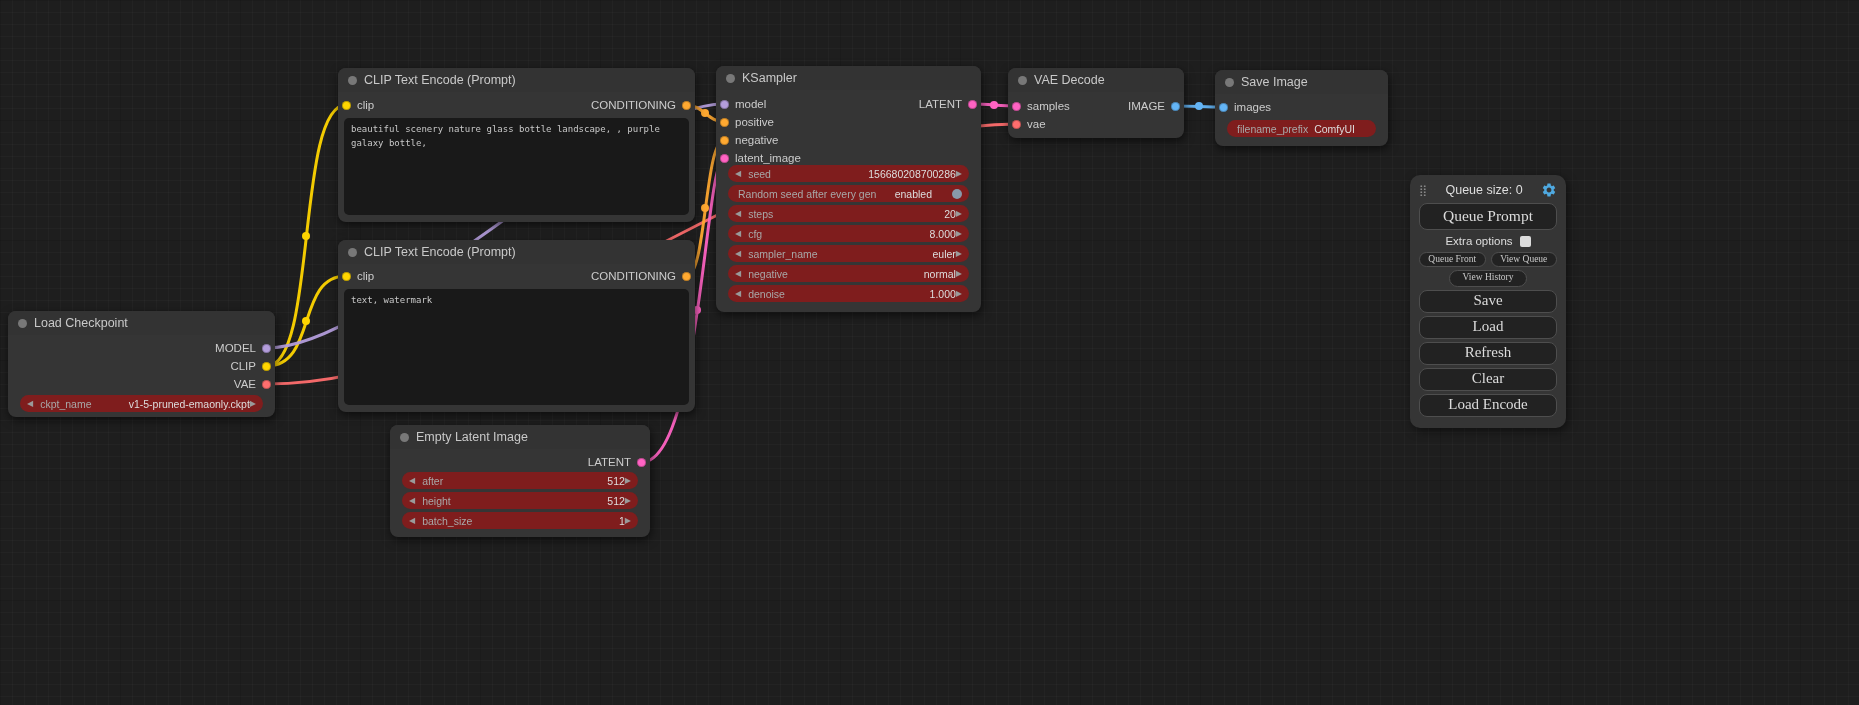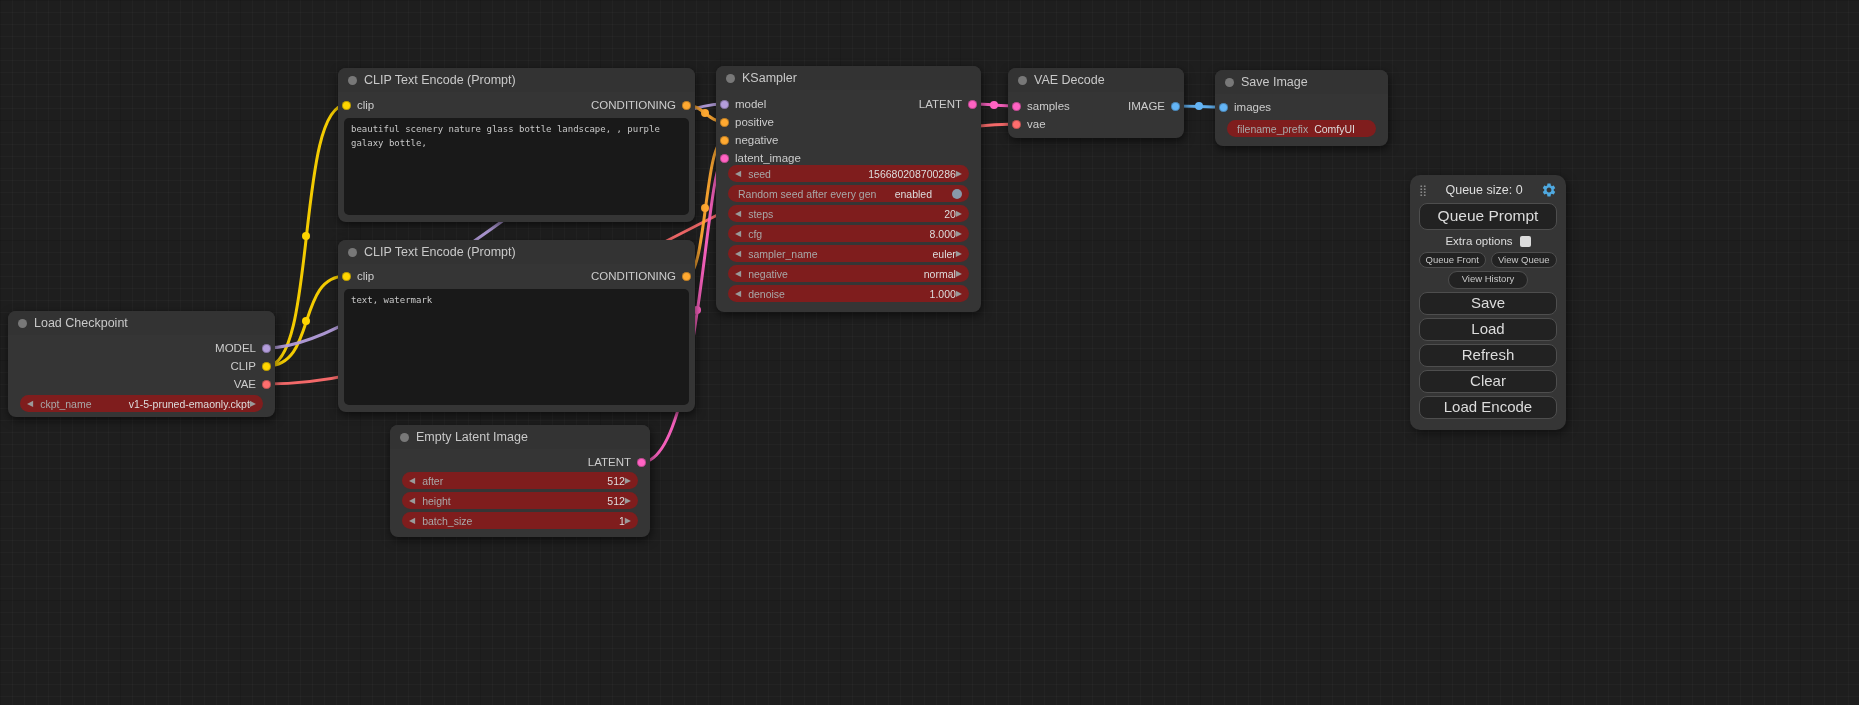--- a/index.html
+++ b/index.html
@@ -59,21 +59,21 @@
     box-shadow: 2px 3px 10px rgba(0,0,0,0.5); padding: 5px 9px 11px;
     display: flex; flex-direction: column; gap: 3px;
   }
   .menu-head { display: flex; align-items: center; gap: 4px; padding: 2px 0; }
   .drag { font-family: "DejaVu Sans", sans-serif; color: #8a8a8a; font-size: 11px; line-height: 1; cursor: grab; }
   .qsize { flex: 1; text-align: center; font-size: 12.5px; color: #dedede; }
   .gear { width: 16px; height: 16px; display: flex; cursor: pointer; }
   .gear svg { width: 16px; height: 16px; }
   .mbtn {
     display: block; width: 100%; background: #222222; border: 1px solid #4e4e4e;
-    border-radius: 8px; color: #dcdcdc; font-family: Liberation Sans, sans-serif; font-size: 15px;
+    border-radius: 8px; color: #dcdcdc; font-family: Liberation Serif, serif; font-size: 15px;
     padding: 1px 0 3px; cursor: pointer;
   }
   .extra { display: flex; align-items: center; justify-content: center; gap: 7px; font-size: 11.5px; color: #dedede; padding: 2px 0; }
   .cbx { width: 11px; height: 11px; background: #dcdcdc; border-radius: 2px; cursor: pointer; }
   .smrow { display: flex; gap: 5px; justify-content: center; }
   .mbtn.sm { width: auto; flex: 1; font-size: 9.5px; padding: 1px 4px 2px; border-radius: 10px; color: #c9c9c9; }
   .smrow.center .mbtn.sm { flex: 0 0 auto; padding: 1px 13px 4px; }
 </style>
 </head>
 <body>

